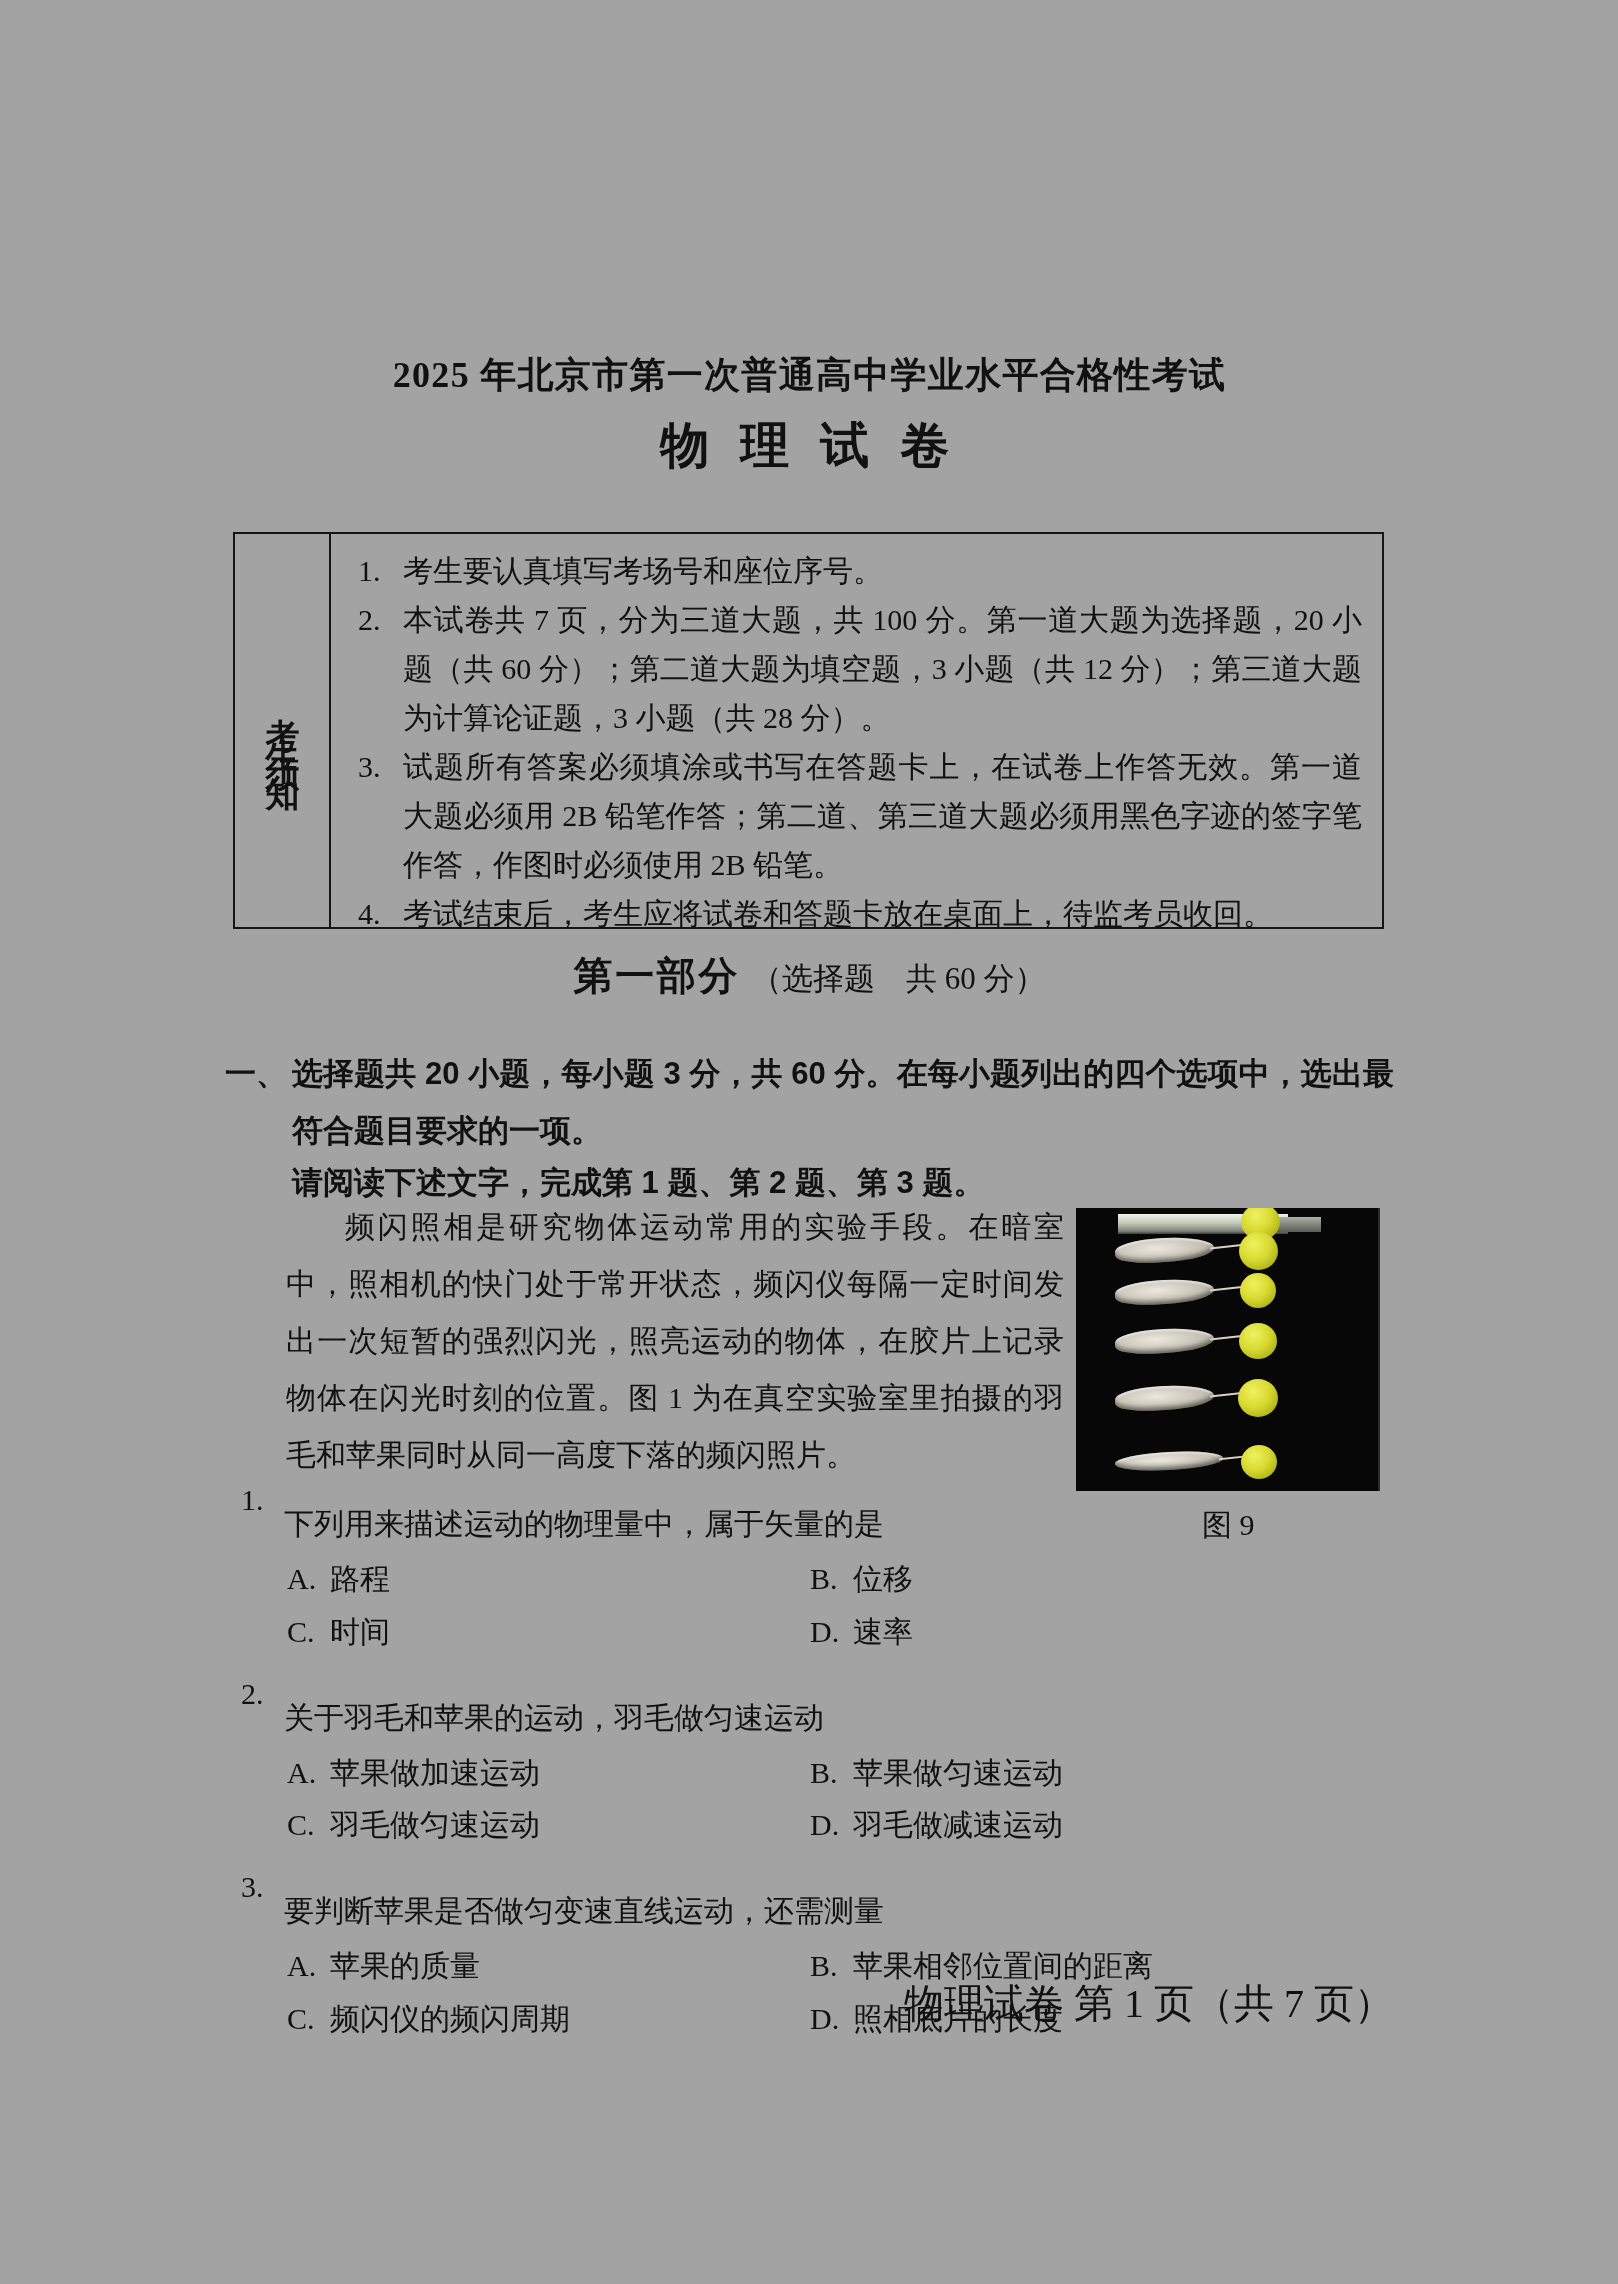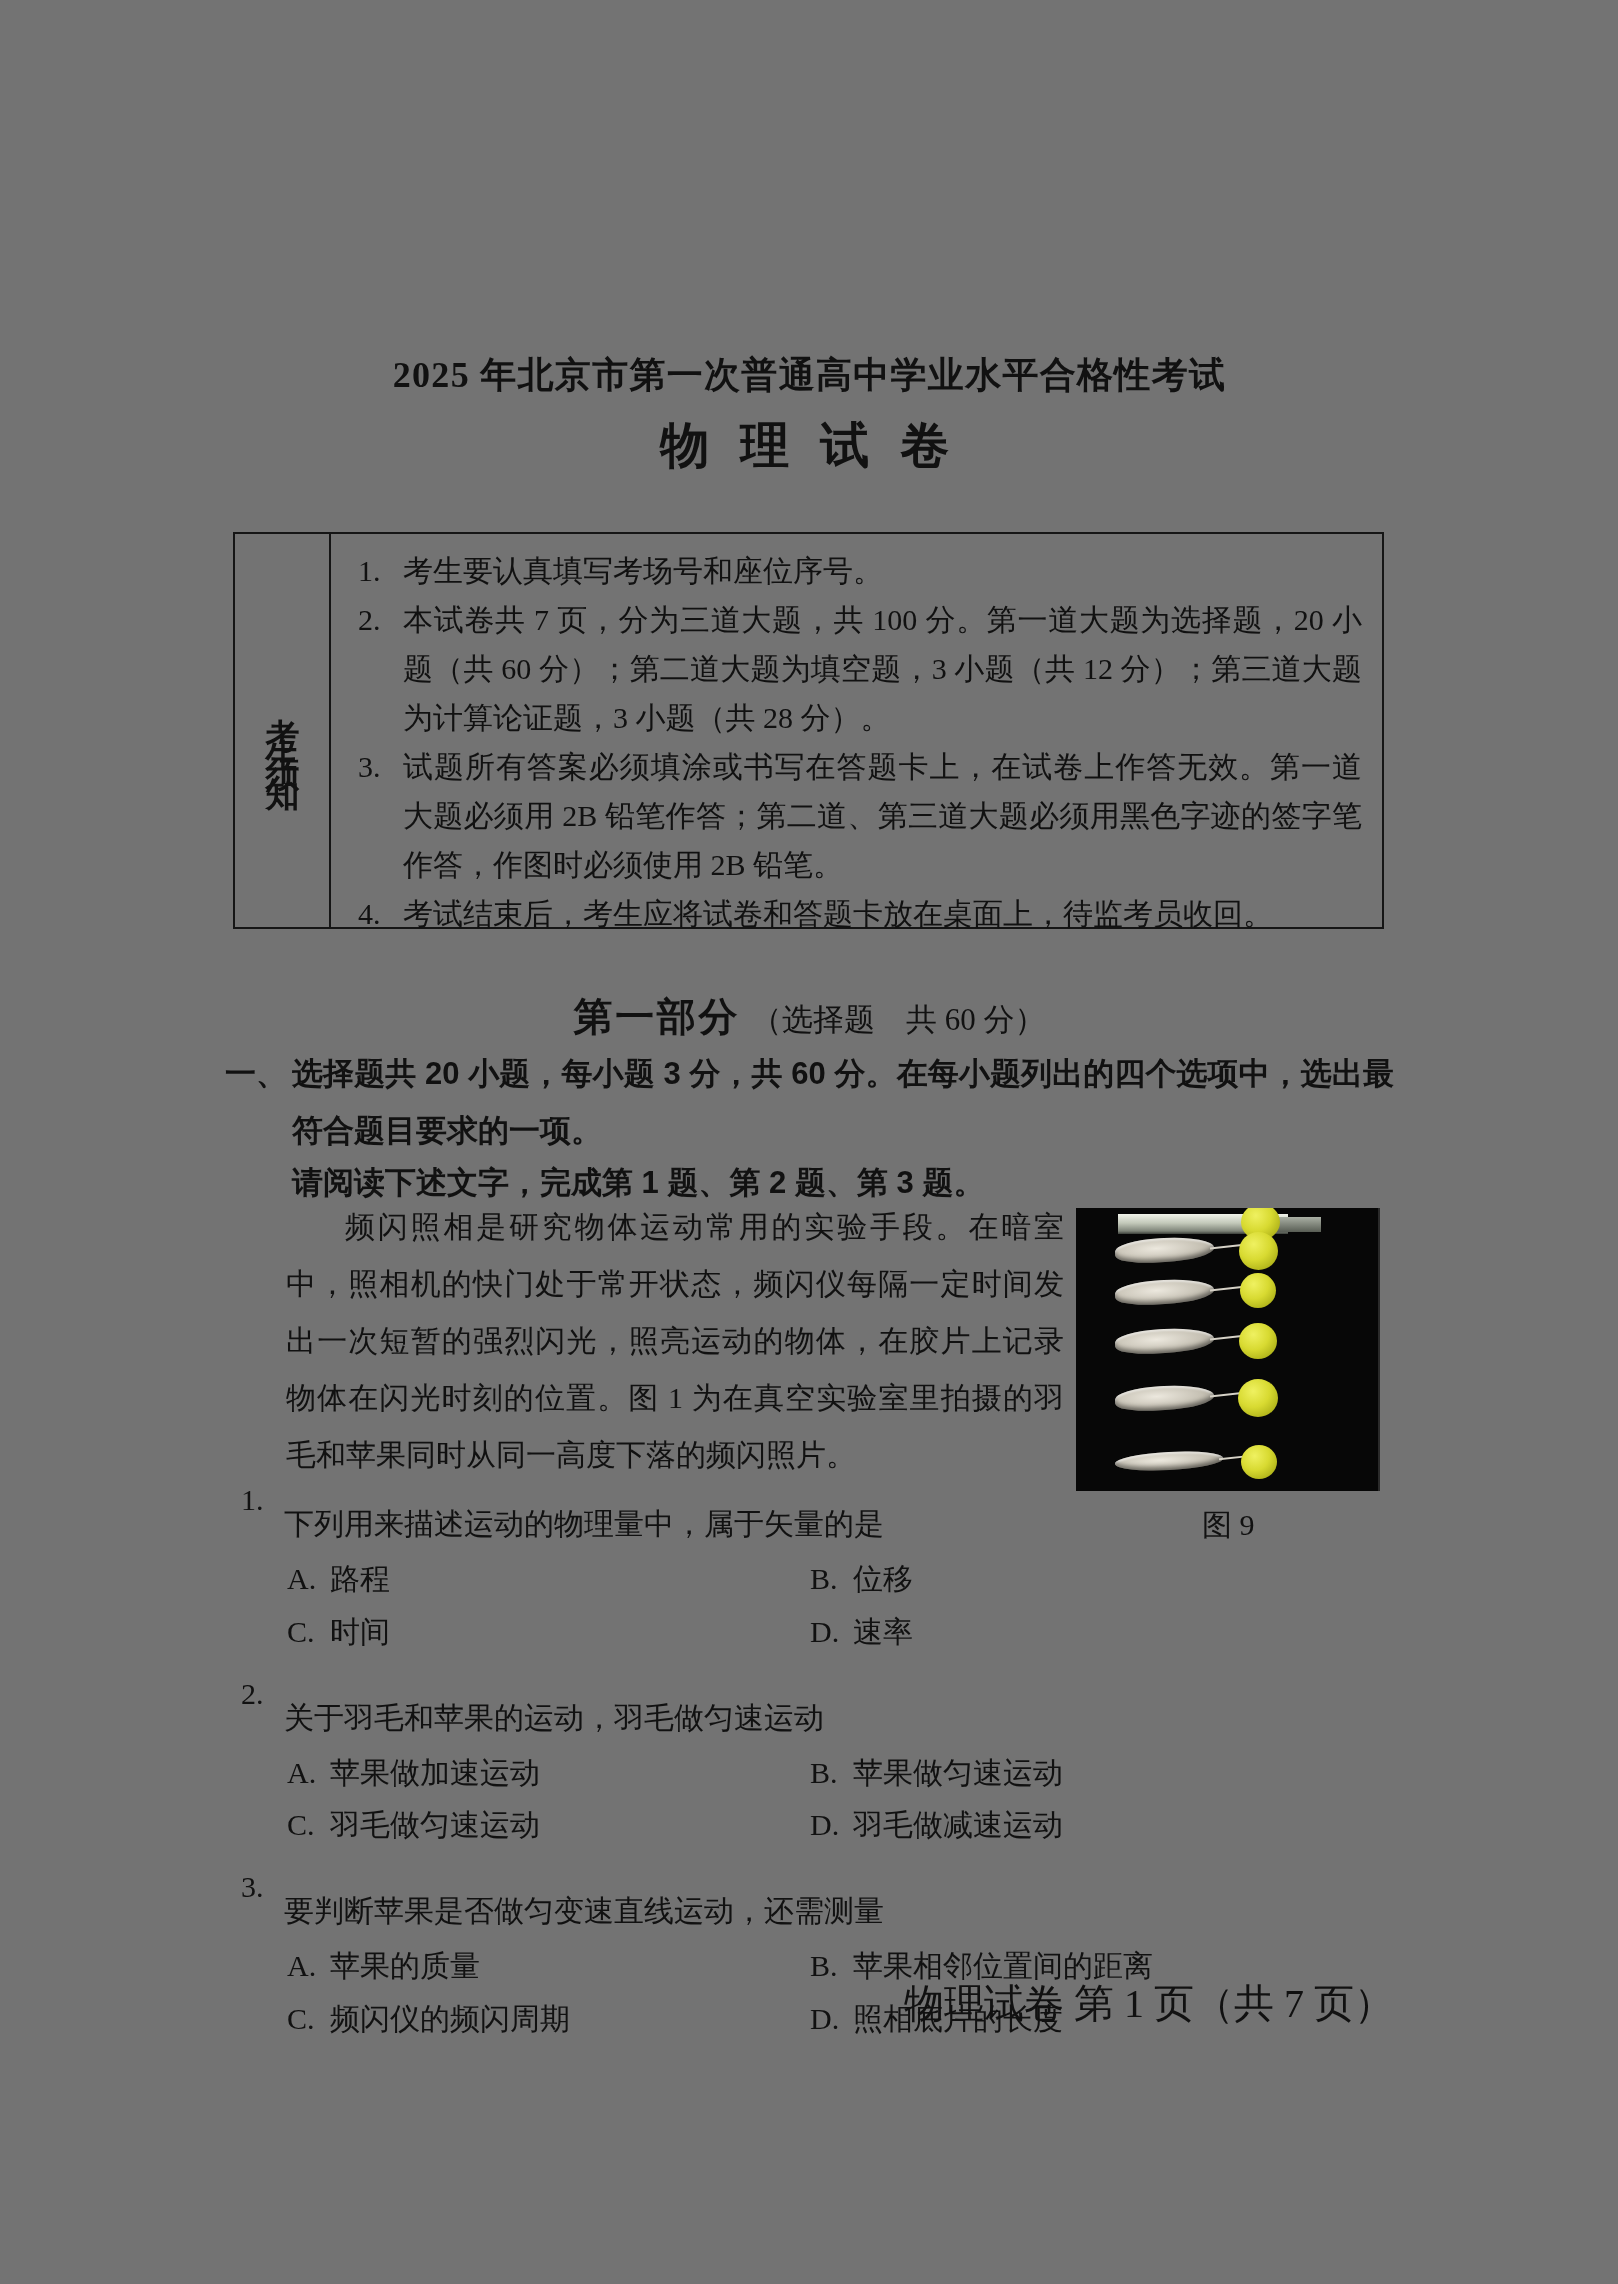--- a/index.html
+++ b/index.html
@@ -1,19 +1,19 @@
 <!DOCTYPE html>
 <html style="font-size:10.8px"><head>
 <meta charset="utf-8">
 <style>
   html,body{margin:0;padding:0;background:#ffffff;}
   .page{
     position:relative;
     width:1619px;height:2284px;
-    background:#737373;
+    background:#a3a3a3;
     font-family:"Liberation Serif","DejaVu Serif",serif;
     color:#111;
     overflow:hidden;
   }
   
   .title1{
     position:absolute;top:354px;left:0;width:100%;
     text-align:center;
     font-size:36px;font-weight:bold;line-height:43px;
     letter-spacing:1.3px;
@@ -46,22 +46,22 @@
   .notice-body{
     flex:1;
     padding:12px 20px 0 27px;
     font-size:30px;
   }
   .n-item{display:flex;line-height:49px;}
   .n-num{width:45px;flex:none;}
   .n-txt{flex:1;text-align:justify;text-justify:inter-ideograph;}
   
   .sec-head{
-    position:absolute;top:990px;left:0;width:100%;
-    text-align:center;line-height:54px;
+    position:absolute;top:963px;left:0;width:100%;
+    text-align:center;line-height:26px;
   }
   .sec-title{
     font-family:"Liberation Sans","DejaVu Sans",sans-serif;
     font-size:39px;font-weight:bold;
     letter-spacing:2.7px;
   }
   .sec-sub{font-size:31px;margin-left:10.8px;}
   
   .intro{
     position:absolute;left:225px;top:1045px;width:1169px;

